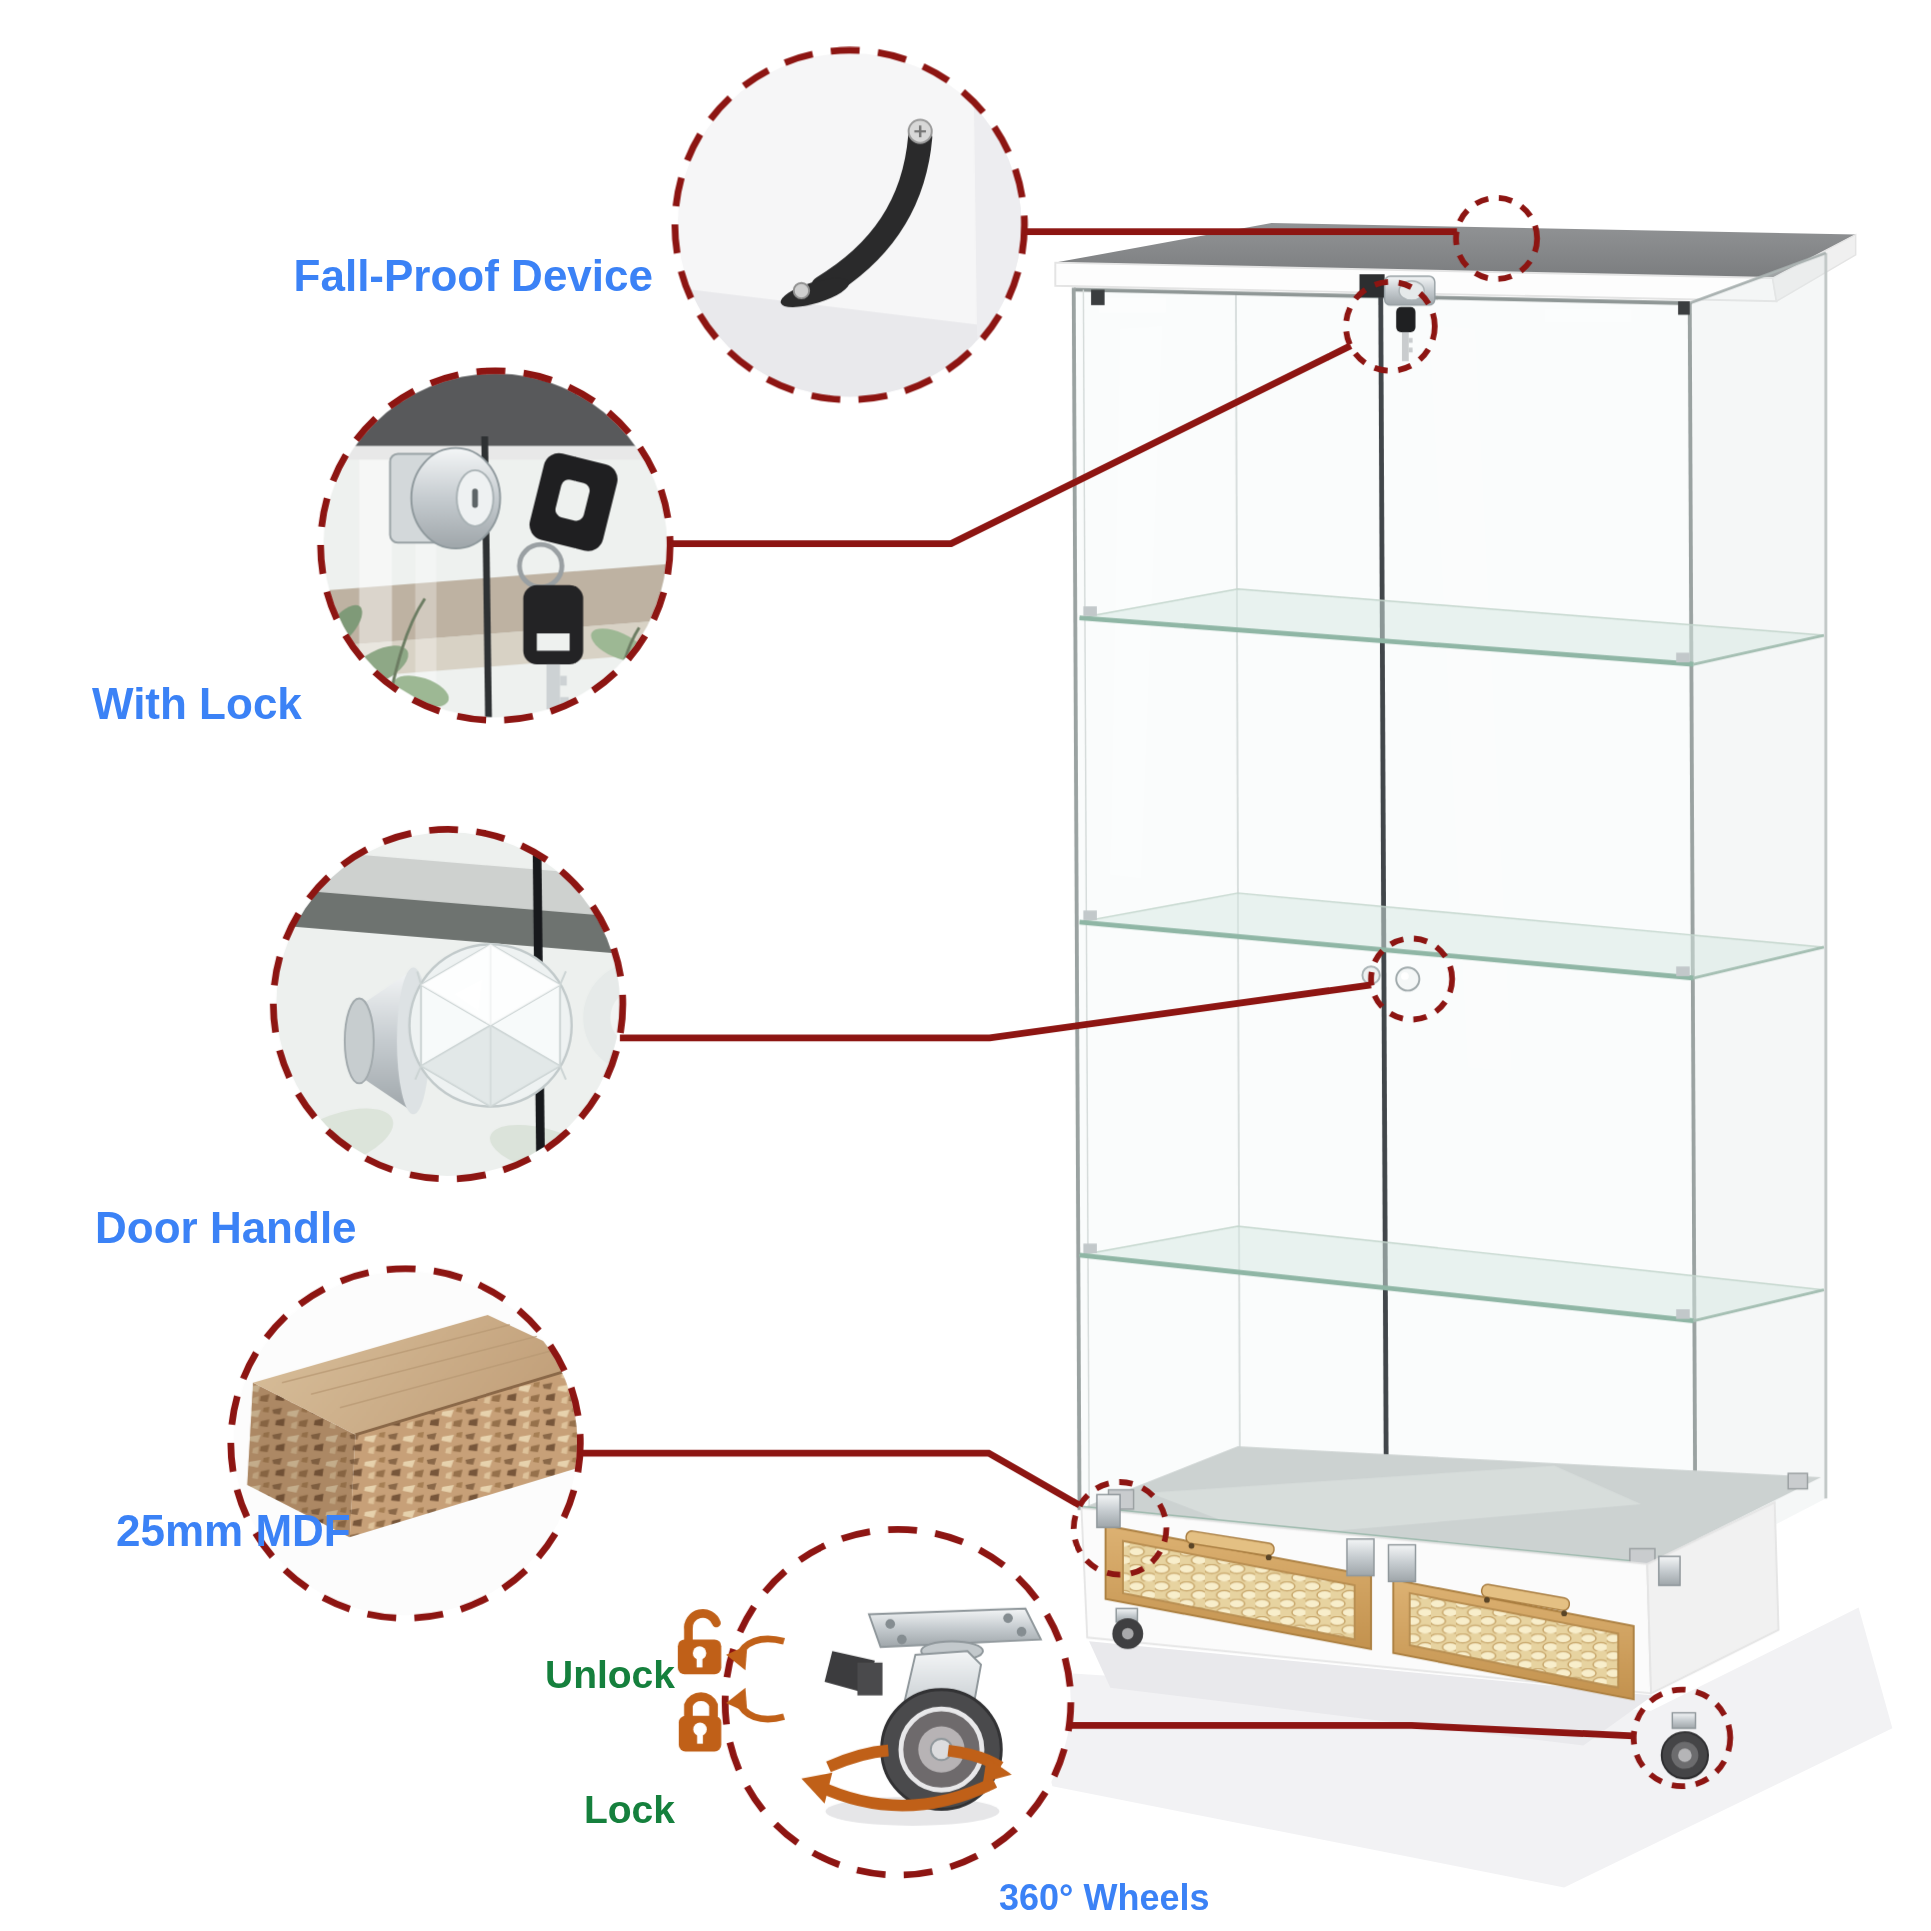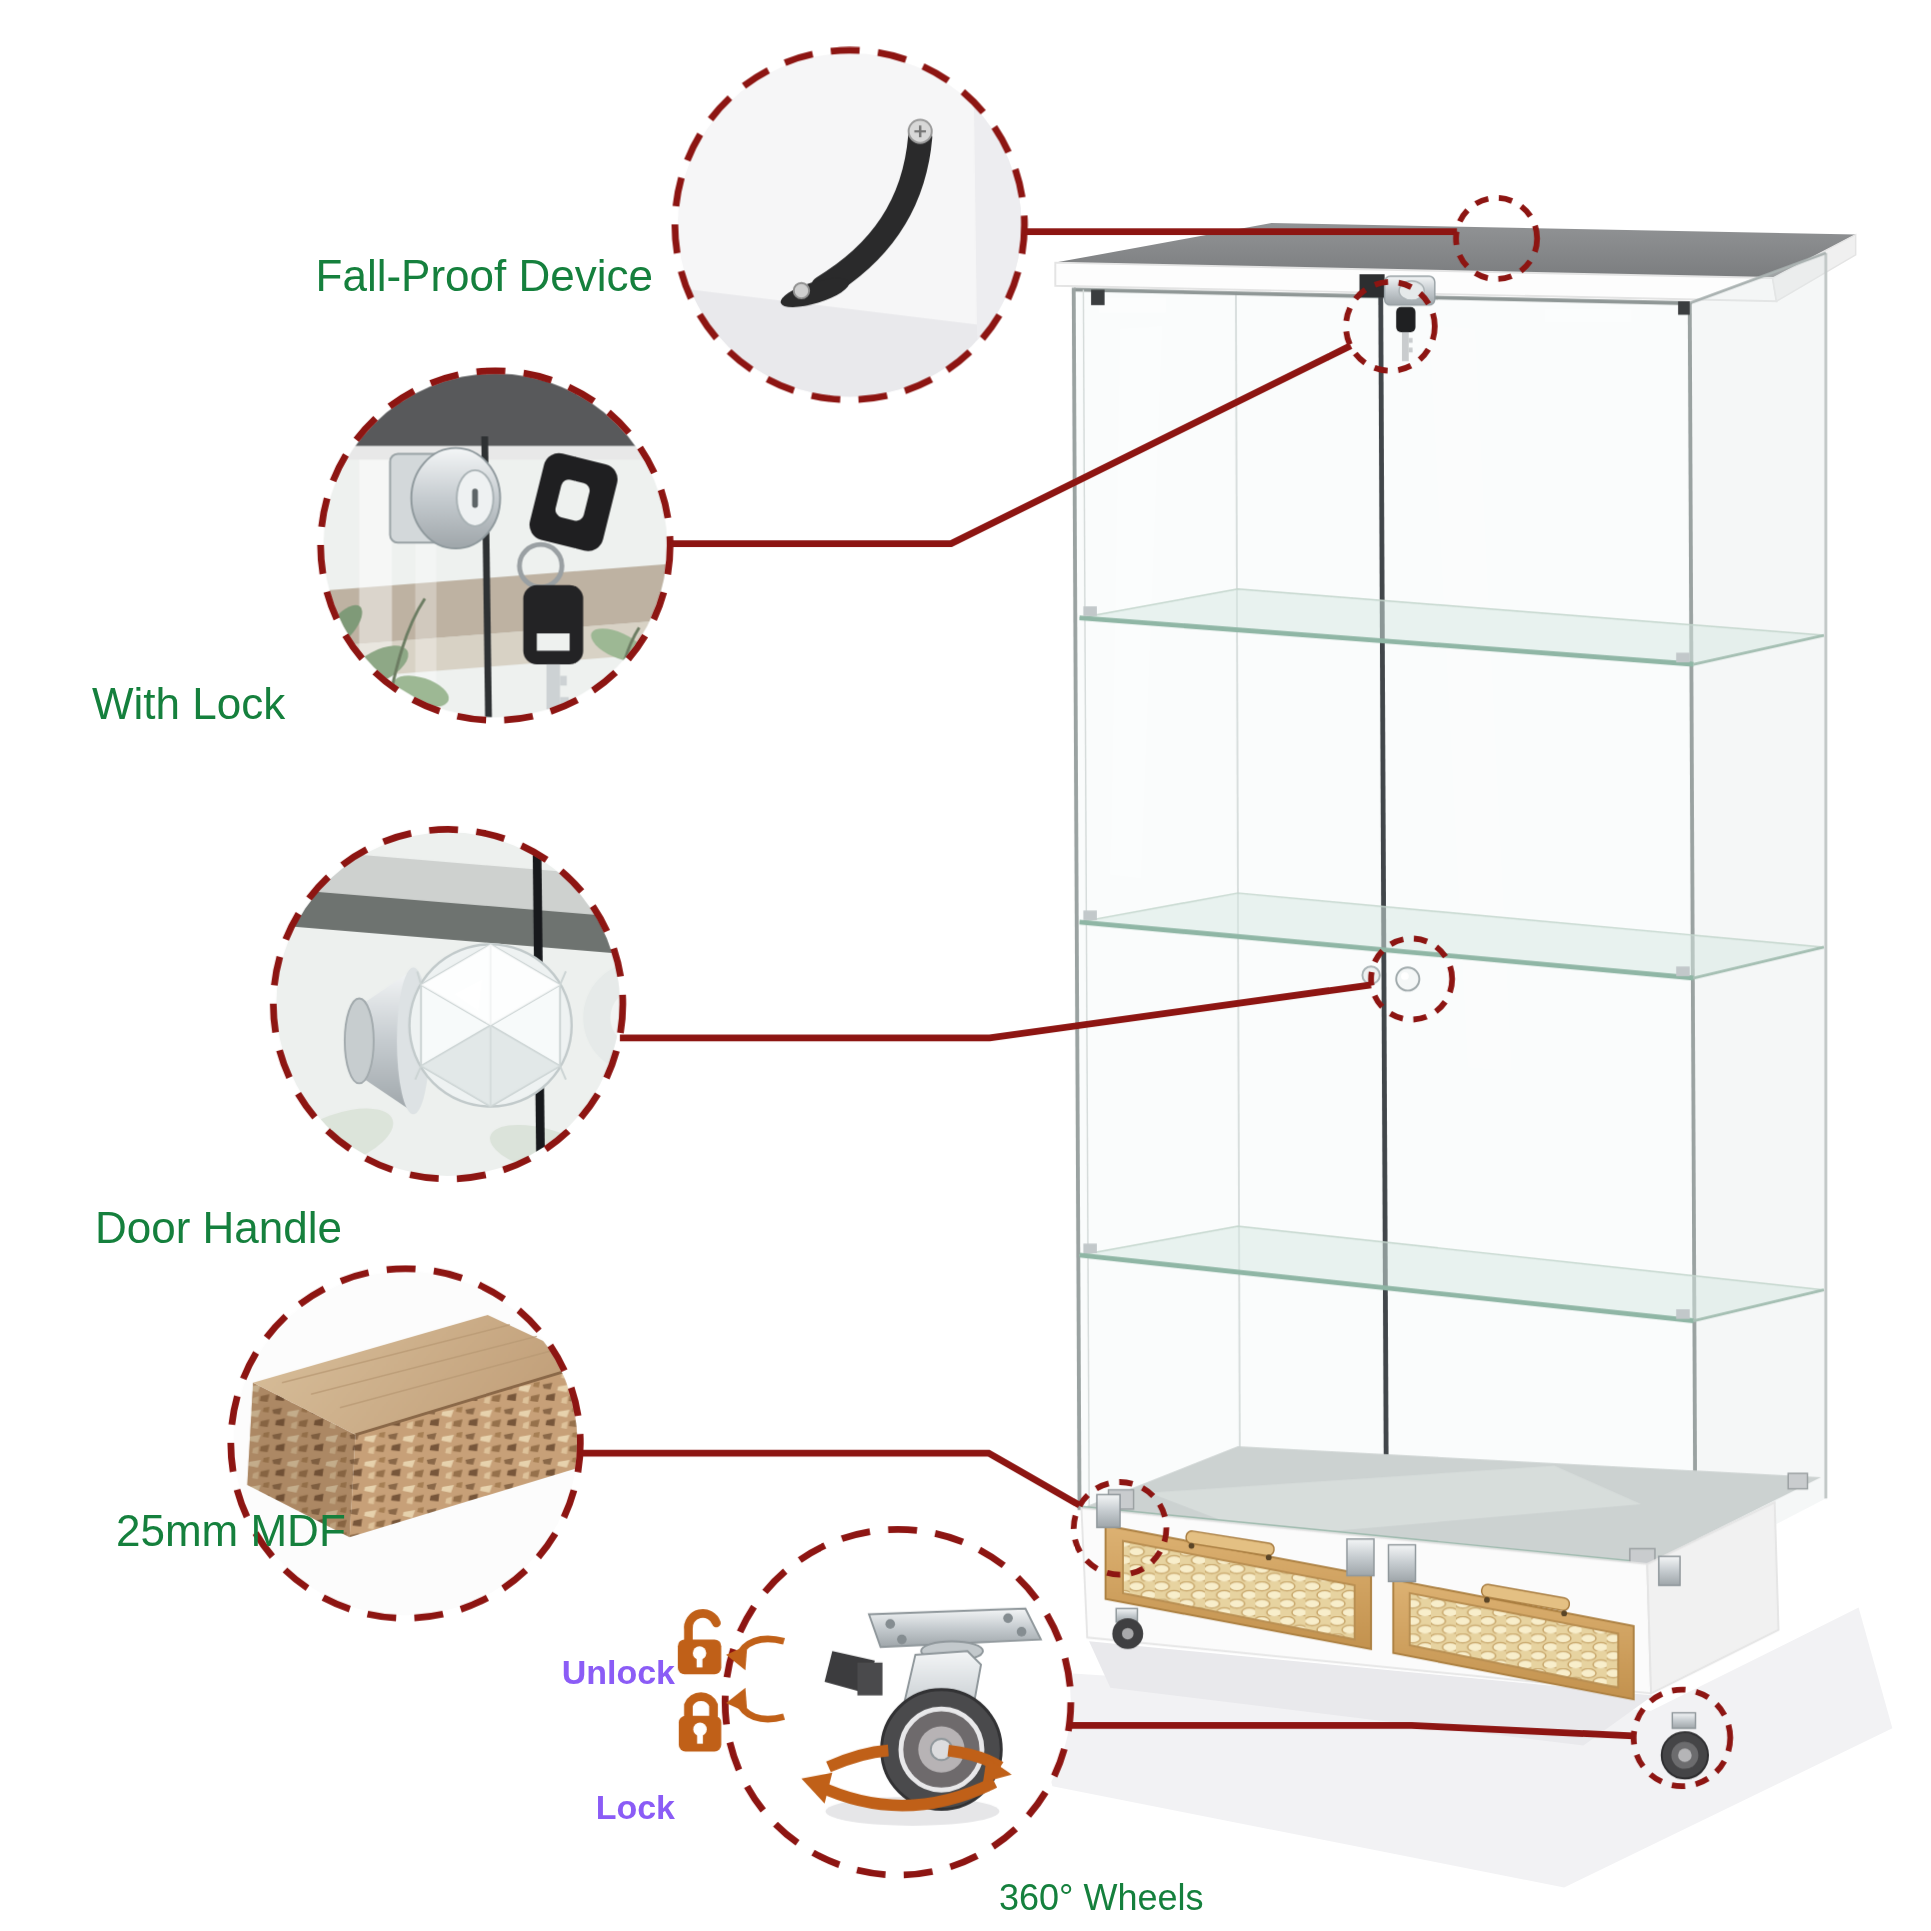--- a/index.html
+++ b/index.html
@@ -1,21 +1,21 @@
 <!DOCTYPE html>
 <html><head>
 <meta charset="utf-8">
 <style>
   html,body{margin:0;padding:0;background:#ffffff;}
   .stage{position:relative;width:1931px;height:1931px;background:#fff;overflow:hidden;
          font-family:"Liberation Sans", sans-serif;}
   .stage svg{position:absolute;left:0;top:0;}
-  .callout-label{position:absolute;color:#15803d;font-size:44px;font-weight:400;
+  .callout-label{position:absolute;color:#3b82f6;font-size:44px;font-weight:700;
                  letter-spacing:0px;white-space:nowrap;}
-  .legend-label{position:absolute;color:#8b5cf6;font-size:34px;font-weight:700;white-space:nowrap;}
+  .legend-label{position:absolute;color:#15803d;font-size:39px;font-weight:700;white-space:nowrap;}
   .ra{text-align:right;}
 </style>
 </head>
 <body>
 
 <div class="stage">
 
 <svg width="1931" height="1931" viewBox="0 0 2000 2000">
   <defs>
     <linearGradient id="gradTop" x1="0" y1="0" x2="0" y2="1">

